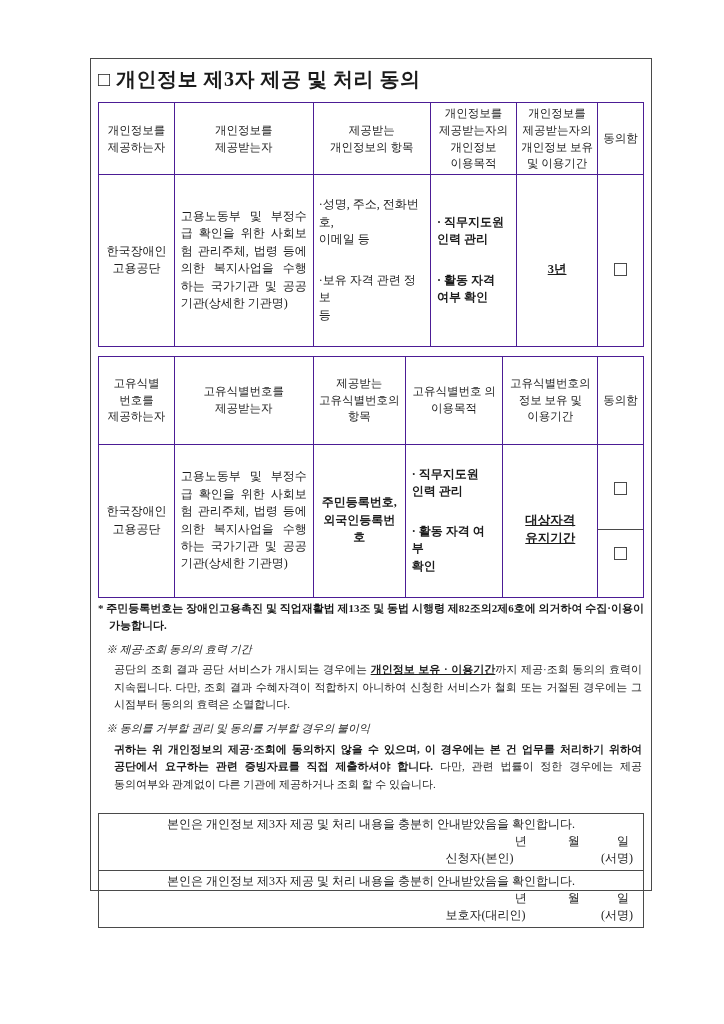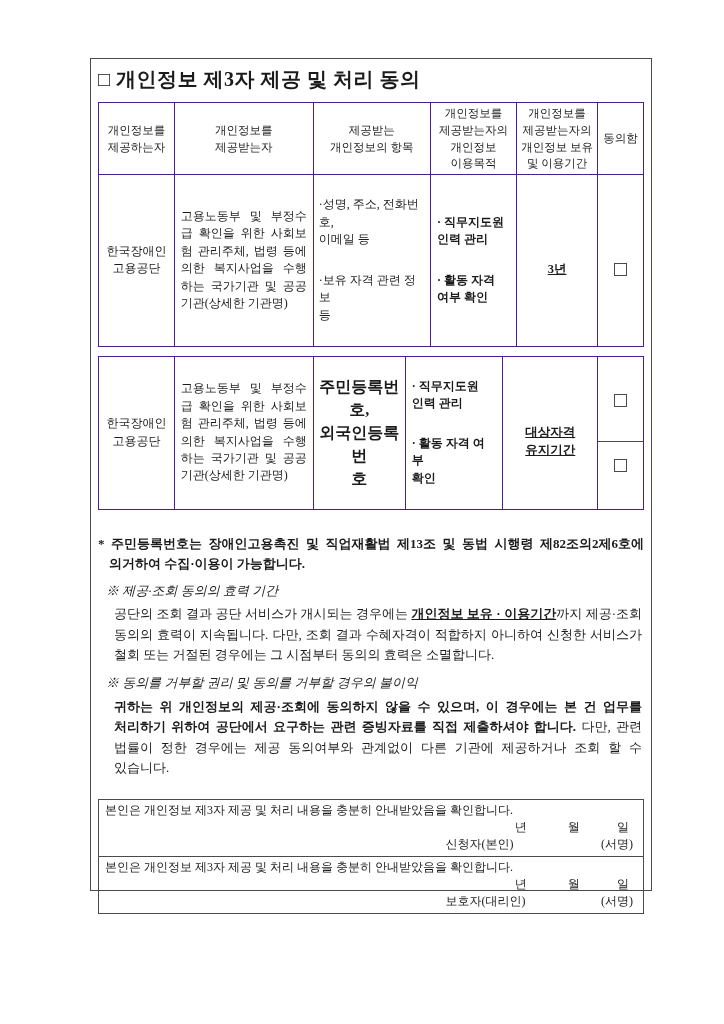--- a/index.html
+++ b/index.html
@@ -68,21 +68,21 @@
     border: 1.2px solid #4a4a4a;
     background: #fff;
     vertical-align: middle;
   }
   .split-cell { padding: 0 !important; }
   .split-cell .half {
     height: 48px;
     display: flex; align-items: center; justify-content: center;
   }
   .split-cell .half + .half { border-top: 1px solid #4a4a4a; }
-  .notes { margin-top: 24px; font-size: 13px; }
+  .notes { margin-top: 2px; font-size: 11px; }
   .star-note {
     font-weight: bold;
     line-height: 1.55;
     padding-left: 11px;
     text-indent: -11px;
     text-align: justify;
     word-break: keep-all;
   }
   .note-head {
     margin-top: 7px;
@@ -99,21 +99,21 @@
     word-break: keep-all;
   }
   .sig-box {
     margin-top: 20px;
     border: 1px solid #4a4a4a;
     font-size: 12px;
   }
   .sig-half { padding: 2px 6px 3px 6px; }
   .sig-half + .sig-half { border-top: 1px solid #4a4a4a; }
   .sig-line { position: relative; height: 17px; line-height: 17px; }
-  .sig-statement { text-align: left; }
+  .sig-statement { text-align: center; }
   .lbl-year  { position: absolute; left: 77%; }
   .lbl-month { position: absolute; left: 87%; }
   .lbl-day   { position: absolute; right: 8px; }
   .lbl-signer{ position: absolute; left: 64%; }
   .lbl-sign  { position: absolute; right: 4px; }
   .spacer-bottom { height: 34px; }
 </style>
 </head>
 <body>
 
@@ -178,25 +178,41 @@
   <table class="grid">
     <colgroup>
       <col style="width:13.9%">
         <col style="width:25.5%">
         <col style="width:16.9%">
       <col style="width:17.9%">
         <col style="width:17.4%">
         <col style="width:8.4%">
     </colgroup>
     <tbody>
+        <tr style="height:88px">
+      <td>고유식별
+번호를
+제공하는자</td>
+      <td>고유식별번호를
+제공받는자</td>
+      <td>제공받는
+고유식별번호의
+항목</td>
+      <td>고유식별번호 의
+이용목적</td>
+      <td>고유식별번호의
+정보 보유 및
+이용기간</td>
+      <td>동의함</td>
+    </tr>
     <tr style="height:98px">
       <td style="font-size:12px">한국장애인
 고용공단</td>
       <td class="just">고용노동부 및 부정수급 확인을 위한 사회보험 관리주체, 법령 등에 의한 복지사업을 수행하는 국가기관 및 공공기관(상세한 기관명)</td>
-      <td style="font-weight:bold;font-size:16px">주민등록번호,
+      <td style="font-weight:bold;font-size:12px">주민등록번호,
 외국인등록번
 호</td>
       <td class="purpose-cell">
         <div style="white-space:pre-line">· 직무지도원
   인력 관리</div>
         <div style="white-space:pre-line;margin-top:5px">· 활동 자격 여부
   확인</div>
       </td>
       <td>
         <span class="period-big">대상자격

